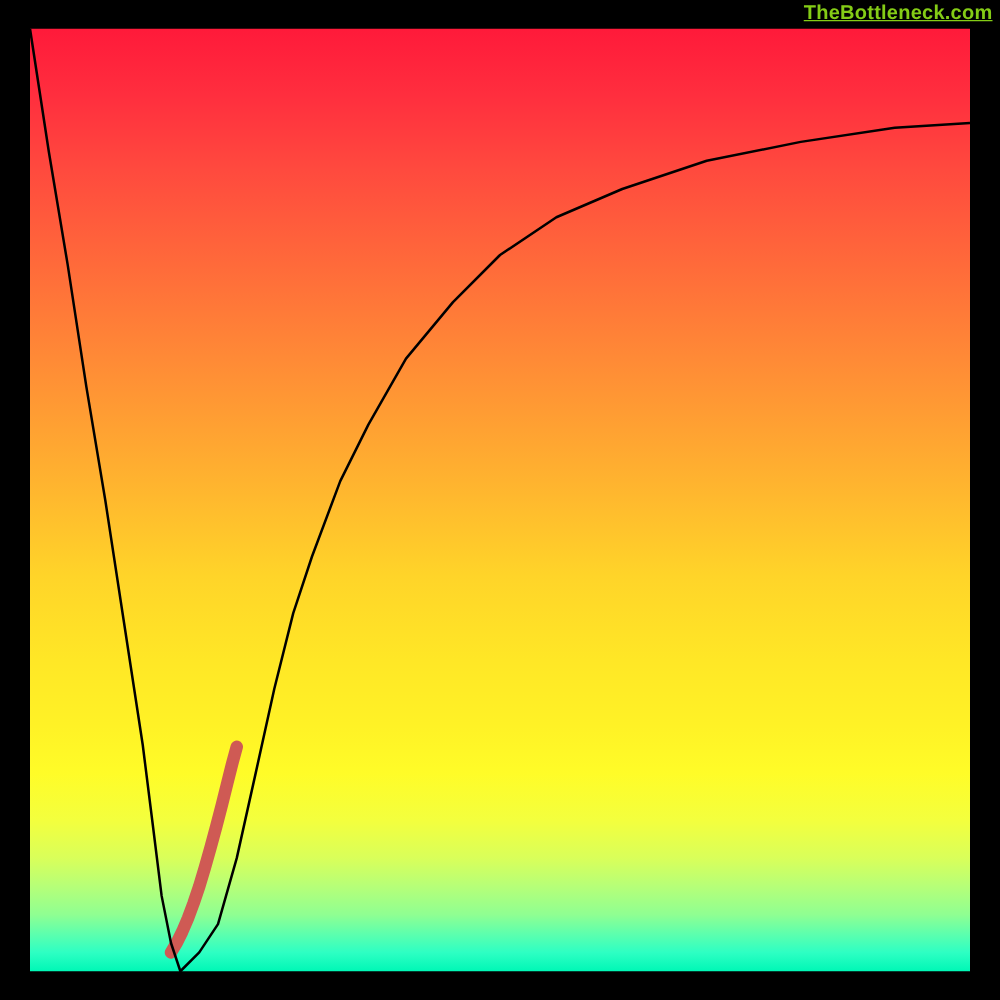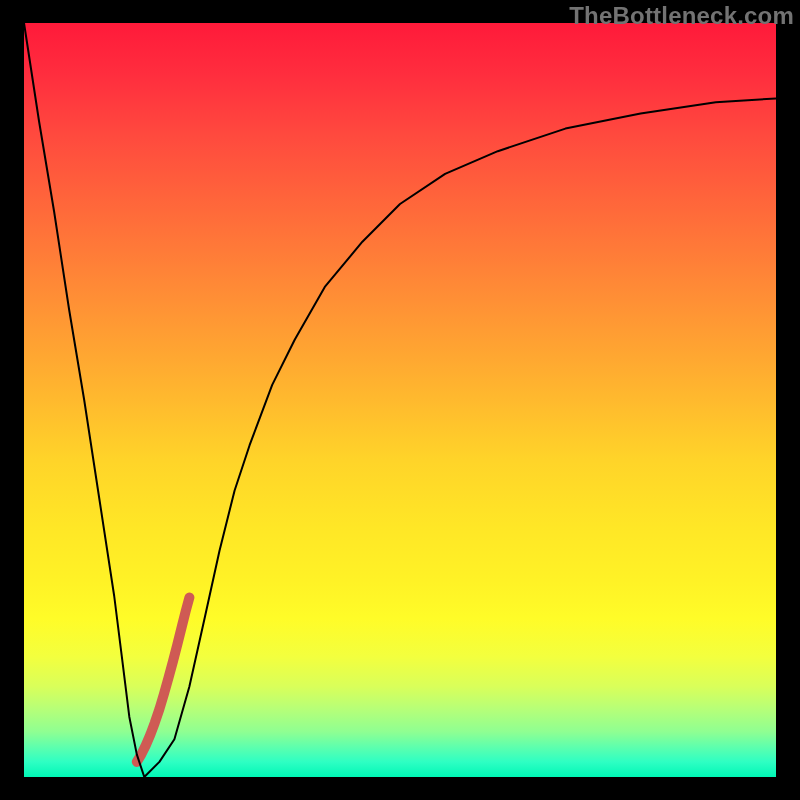--- a/index.html
+++ b/index.html
@@ -42,25 +42,26 @@
       #8fff92 94%,
       #5effad 96%,
       #2effc3 98%,
       #00f7b6 100%
     );
   }
   .watermark {
     position: absolute;
     top: 2px;
     right: 6px;
-    color: #737373;
-    font-size: 24px;
+    color: #84cc16;
+    font-size: 16px;
     font-weight: 600;
     letter-spacing: 0.2px;
     user-select: none;
+    text-decoration: underline;
   }
   svg.curve {
     position: absolute;
     left: 0;
     top: 0;
     width: 752px;
     height: 754px;
     overflow: visible;
   }
 </style>

